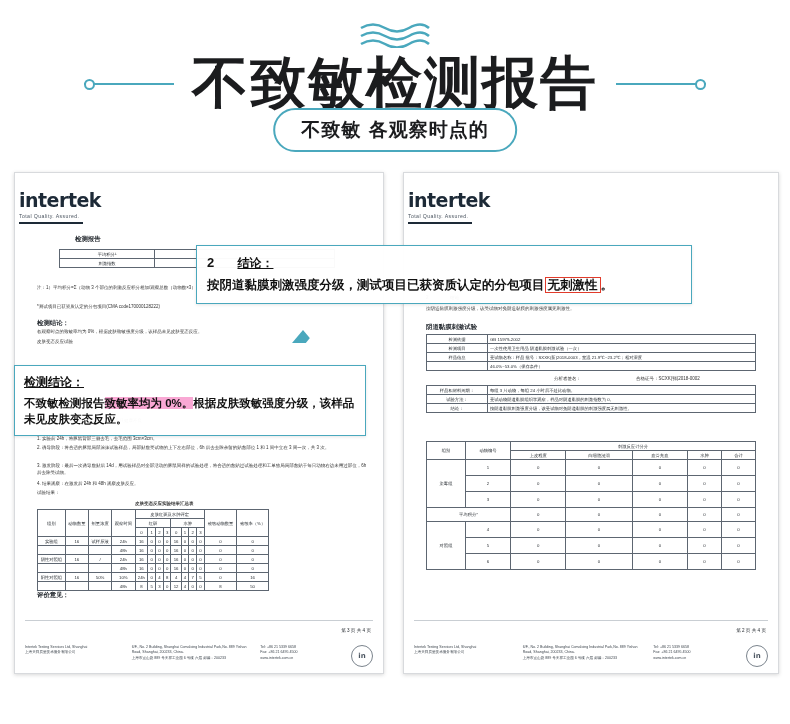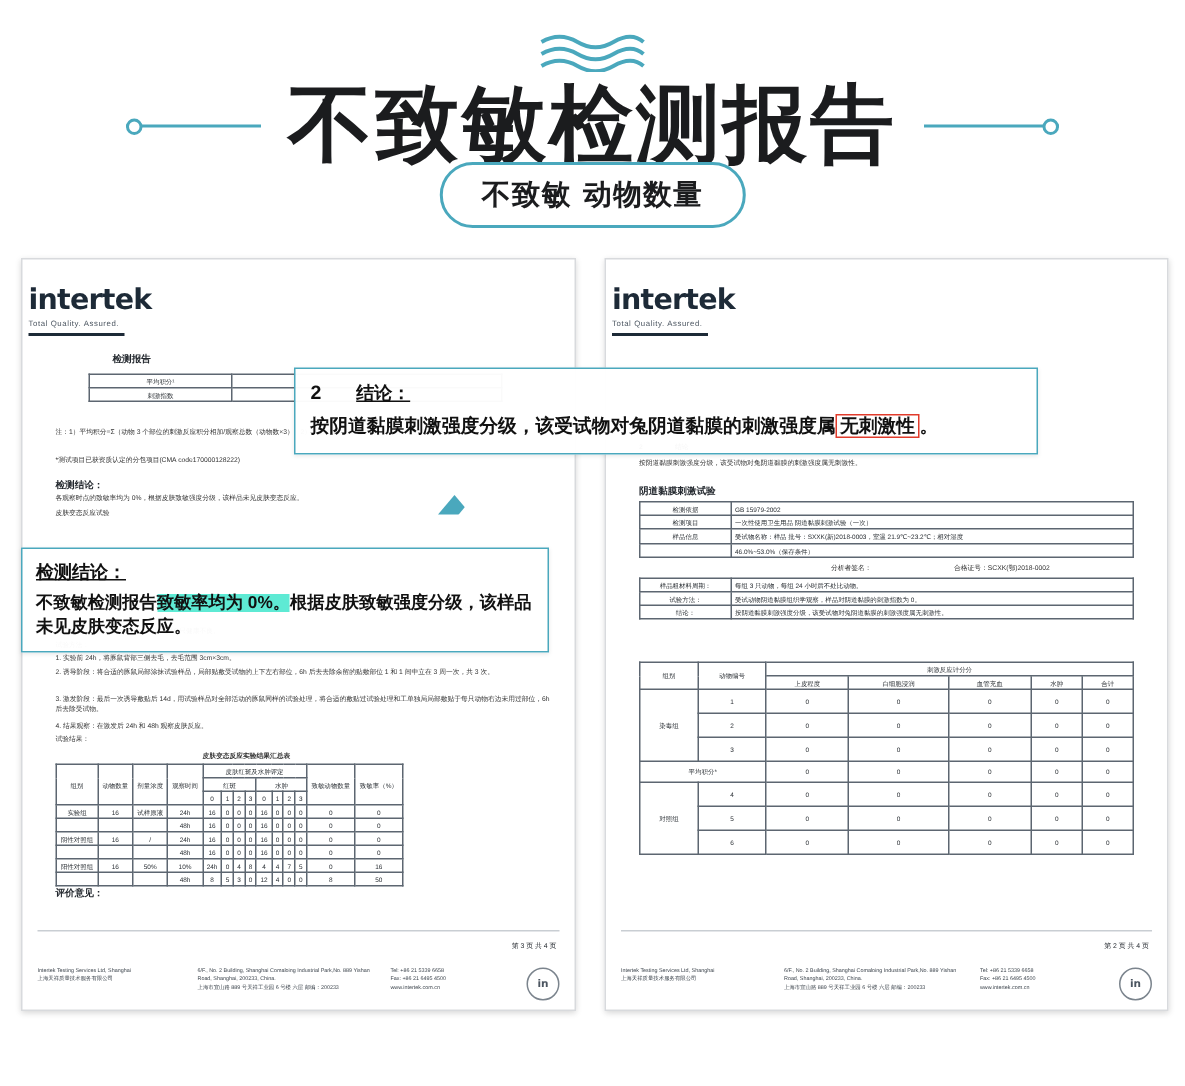--- a/index.html
+++ b/index.html
@@ -58,21 +58,21 @@
     box-shadow:0 1px 3px rgba(0,0,0,.10);
   }
   .c-top{left:196px;top:245px;width:474px;padding:7px 10px 9px 10px;}
   .c-bot{left:14px;top:365px;width:332px;padding:6px 9px 8px 9px;}
   .c-num{font-size:13px;font-weight:bold;color:#111;display:inline-block;width:26px;}
   .c-h1{font-size:12px;font-weight:bold;color:#111;text-decoration:underline;}
   .c-body{font-size:12.5px;color:#111;font-weight:bold;margin-top:5px;line-height:1.35;}
   .hl-red{border:1.4px solid #e13b2b;padding:0 2px;}
   .c-h2{font-size:12px;font-weight:bold;color:#111;text-decoration:underline;}
   .c-body2{font-size:11.5px;color:#111;font-weight:bold;margin-top:4px;line-height:1.4;}
-  .hl-blue{background:#5eead4;}
+  .hl-blue{background:#f9a8d4;}
 
   .tri{position:absolute;width:0;height:0;}
   .tri-out{border-left:11px solid transparent;border-right:11px solid transparent;border-bottom:13px solid #4aa8bd;}
   .tri-in{border-left:9px solid transparent;border-right:9px solid transparent;border-bottom:11px solid #fff;top:2.5px;left:2px;}
 
   
   .foot{position:absolute;bottom:6px;left:10px;right:10px;border-top:.8px solid #c9ced3;padding-top:4px;}
   .foot-row{display:flex;justify-content:space-between;align-items:flex-start;margin-top:20px;}
   .foot-col{font-size:3.6px;color:#3d454d;line-height:1.5;}
   .in-mark{
@@ -95,21 +95,21 @@
   <div class="title-row">
     <span class="dash left">
         <span class="dot"></span>
       </span>
     <span class="main-title">不致敏检测报告</span>
     <span class="dash right">
         <span class="dot"></span>
       </span>
   </div>
 
-  <div class="pill">不致敏 动物数量</div>
+  <div class="pill">不致敏 各观察时点的</div>
 </div>
 
 <div class="page page-left">
 
   <div class="logo">
     <div class="word">intertek</div>
     <div class="tag">Total Quality. Assured.</div>
     <div class="bar"></div>
   </div>
 
@@ -430,21 +430,21 @@
 www.intertek.com.cn</div>
       <div class="in-mark">in</div>
     </div>
   </div>
 </div>
 
 <div class="callout c-top">
   <span class="c-num">2</span>
   <span class="c-h1">结论：</span>
   <div class="c-body">
-    <span>按阴道黏膜刺激强度分级，该受试物对兔阴道黏膜的刺激强度属</span><span class="hl-red">无刺激性</span><span>。</span>
+    <span>按阴道黏膜刺激强度分级，测试项目已获资质认定的分包项目</span><span class="hl-red">无刺激性</span><span>。</span>
   </div>
 </div>
 
 <div class="callout c-bot">
   <span class="c-h2">检测结论：</span>
   <div class="c-body2">
     <span>不致敏检测报告</span><span class="hl-blue">致敏率均为 0%。</span><span>根据皮肤致敏强度分级，该样品未见皮肤变态反应。</span>
   </div>
 </div>
 

